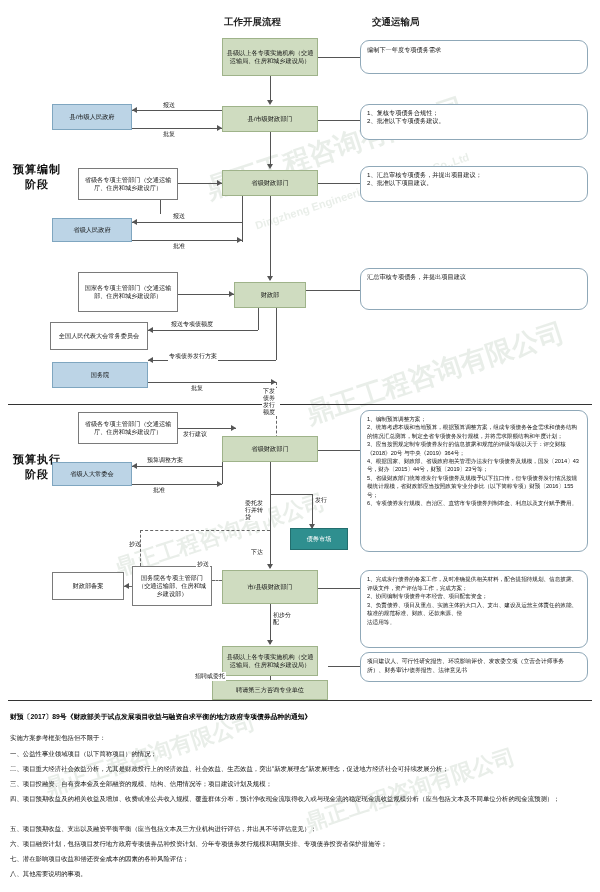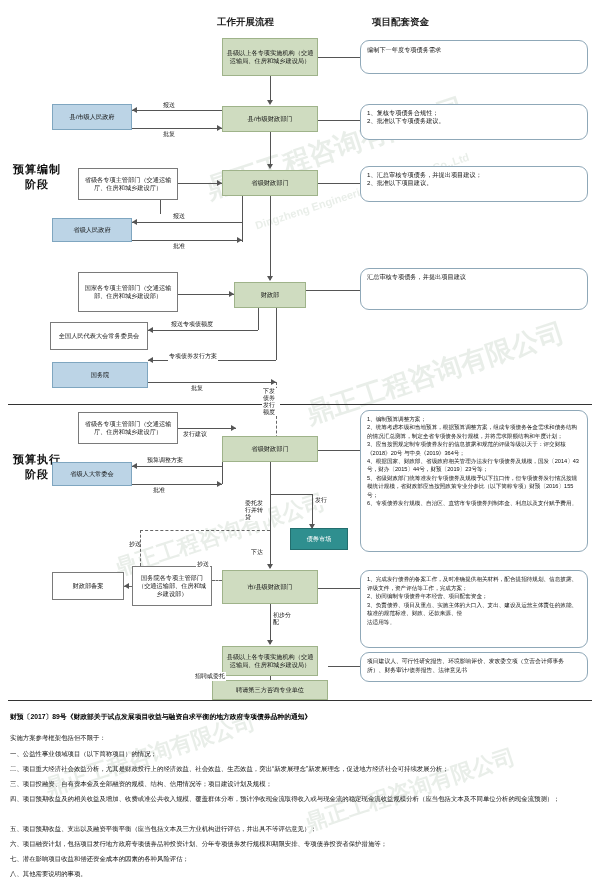--- a/index.html
+++ b/index.html
@@ -51,22 +51,22 @@
 
 <div id="stage">
 
   <div class="wm" style="left:200px;top:130px;font-size:27px;">鼎正工程咨询有限公司</div>
   <div class="wm" style="left:250px;top:185px;font-size:11px;">Dingzheng Engineering Consulting Co.,Ltd</div>
   <div class="wm" style="left:300px;top:355px;font-size:27px;">鼎正工程咨询有限公司</div>
   <div class="wm" style="left:110px;top:520px;font-size:22px;">鼎正工程咨询有限公司</div>
   <div class="wm" style="left:40px;top:740px;font-size:22px;">鼎正工程咨询有限公司</div>
   <div class="wm" style="left:300px;top:775px;font-size:22px;">鼎正工程咨询有限公司</div>
 
-  <div class="hdr" style="left:217px;top:16px;">工作开展流程</div>
-  <div class="hdr" style="left:372px;top:16px;">项目配套资金</div>
+  <div class="hdr" style="left:224px;top:16px;">工作开展流程</div>
+  <div class="hdr" style="left:372px;top:16px;">交通运输局</div>
 
   <div class="stage-label" style="left:12px;top:162px;width:50px;"><span>预算编制阶段</span></div>
   <div class="stage-label" style="left:12px;top:452px;width:50px;"><span>预算执行阶段</span></div>
 
   <div class="sep" style="top:404px;"></div>
   <div class="sep" style="top:700px;"></div>
 
   <div class="box green" style="left:222px;top:38px;width:96px;height:38px;">
       <span>县级以上各专项实施机构（交通运输局、住房和城乡建设局）</span>
     </div>

